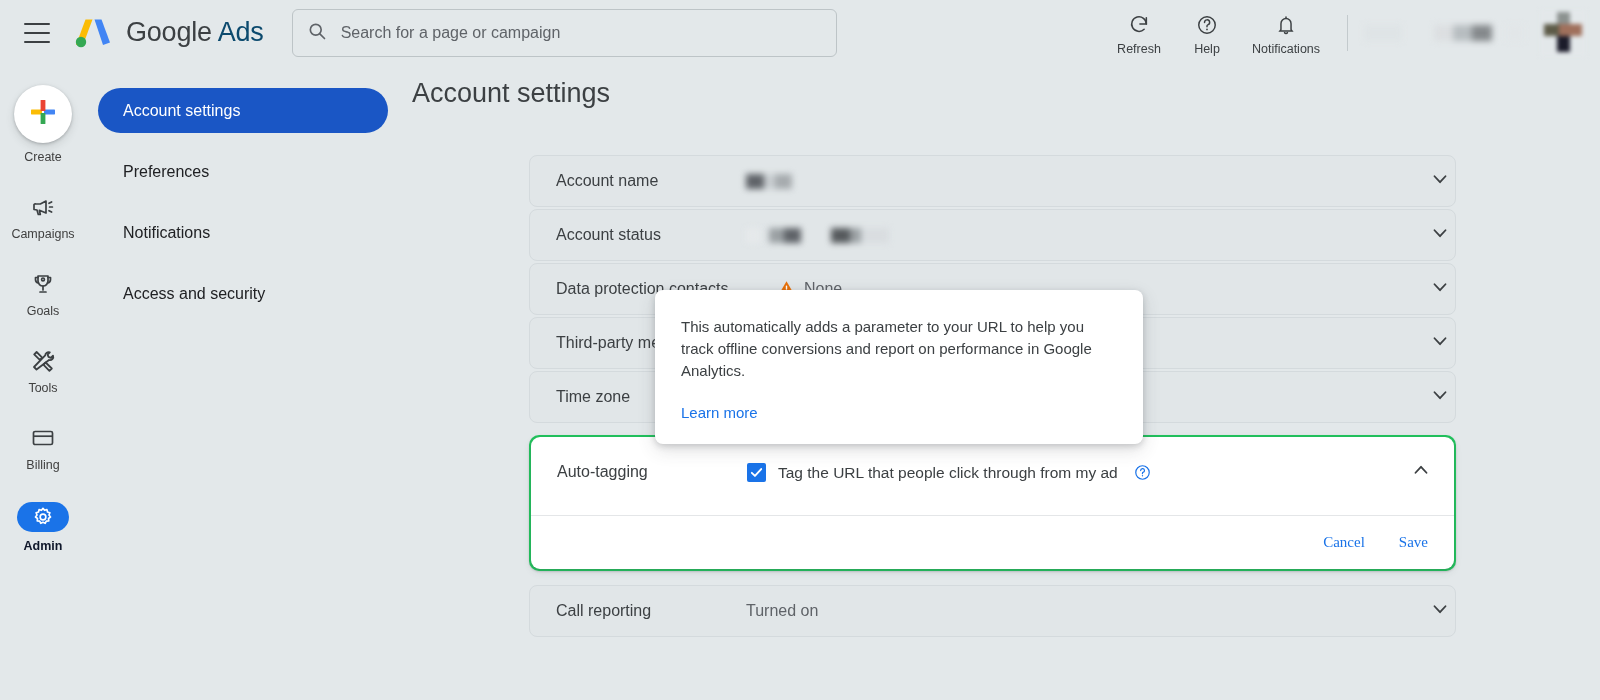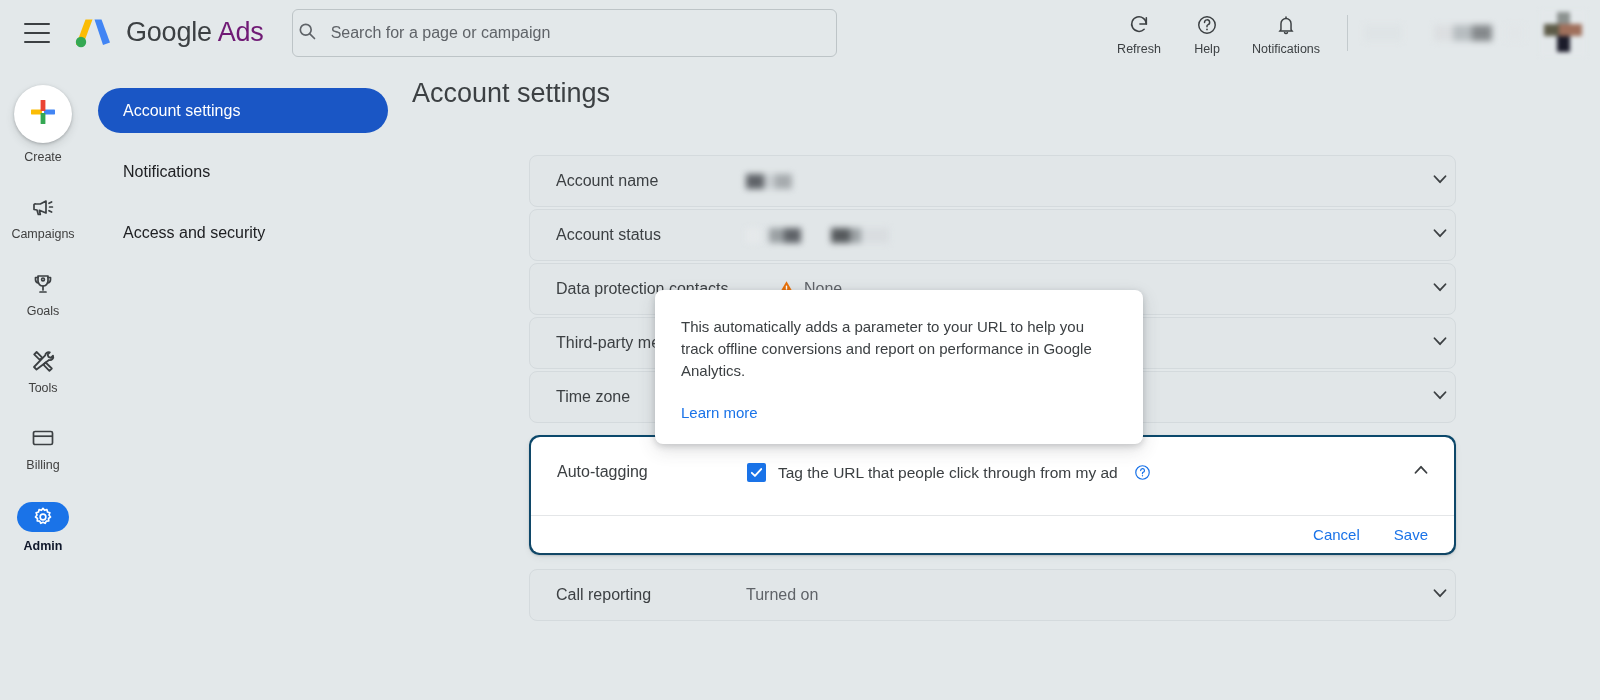--- a/index.html
+++ b/index.html
@@ -23,30 +23,30 @@
     width:26px; height:20px; margin-left:24px; margin-right:22px;
     display:flex; flex-direction:column; justify-content:space-between;
     cursor:pointer;
   }
   .hamburger span{ display:block; height:2px; background:#3c4043; border-radius:1px;}
 
   .brand{ display:flex; align-items:center; gap:12px;}
   .ads-logo{ width:42px; height:36px; position:relative;}
   .brand-text{ font-size:27px; letter-spacing:-0.2px; color:#3c4043; white-space:nowrap;}
   .brand-text .g{ font-weight:400; }
-  .brand-text .a{ font-weight:400; color:#701a75;}
+  .brand-text .a{ font-weight:400; color:#0c4a6e;}
 
   .searchwrap{
     margin-left:28px;
     width:545px; height:48px;
     border:1px solid #bdc4c7;
     border-radius:6px;
     display:flex; align-items:center;
     background:transparent;
-    padding:0 4px;
+    padding:0 14px;
   }
   .searchwrap svg{ flex:0 0 auto; }
   .search-input{
     border:0; outline:0; background:transparent;
     font-family:"Liberation Sans", sans-serif;
     font-size:16px; color:#5f6368;
     margin-left:12px; width:100%;
   }
   .search-input::placeholder{ color:#5f6368; opacity:1;}
 
@@ -116,21 +116,21 @@
   }
   .srow .rlabel{ font-size:16px; color:#3c4043; width:190px; flex:0 0 auto; line-height:1.35;}
   .srow .rvalue{ font-size:16px; color:#5f6368; flex:1 1 auto; display:flex; align-items:center; gap:9px;}
   .srow .chev{ margin-left:auto; flex:0 0 auto; }
 
   .row-tall{ min-height:52px; }
 
   
   .card-shell{
     margin:12px 0 14px 0;
-    background:#0c4a6e;
+    background:#22c55e;
     border-radius:10px;
     padding:2px;
     box-shadow:0 1px 2px rgba(60,64,67,.15);
   }
   .card{
     background:#fff;
     border-radius:9px;
     box-shadow:0 1px 3px rgba(60,64,67,.22), 0 3px 8px rgba(60,64,67,.10);
     overflow:hidden;
   }
@@ -143,22 +143,22 @@
   .card-ctl{ display:flex; align-items:center; gap:12px; flex:1 1 auto; }
 
   .cbx{
     width:19px; height:19px; border-radius:2px; background:#1a73e8;
     display:flex; align-items:center; justify-content:center; cursor:pointer; flex:0 0 auto;
   }
   .cbx-label{ font-size:15.5px; color:#3c4043;}
 
   .card-footer{
     border-top:1px solid #e4e6e8;
-    height:38px; display:flex; align-items:center; justify-content:flex-end;
-    padding-right:26px; gap:34px;
+    height:54px; display:flex; align-items:center; justify-content:flex-end;
+    padding-right:26px; gap:34px;font-family:Liberation Serif, serif;
   }
   .txt-btn{ font-size:15px; color:#1a73e8; cursor:pointer; font-weight:500;}
 
   
   .tooltip{
     position:absolute; left:655px; top:290px; width:488px;
     background:#fff; border-radius:8px;
     box-shadow:0 2px 6px rgba(60,64,67,.22), 0 6px 18px rgba(60,64,67,.16);
     padding:26px 26px 22px 26px;
     z-index:50;
@@ -320,20 +320,23 @@
         <path d="M12 2.6l1.7 2.1 2.6-.7.6 2.6 2.6.8-1 2.5 1.7 2.1-2.2 1.6.3 2.7-2.7.2-1.2 2.4-2.4-1.2-2.4 1.2-1.2-2.4-2.7-.2.3-2.7L3.8 12l1.7-2.1-1-2.5 2.6-.8.6-2.6 2.6.7z"></path>
       </svg>
     </span>
     <span class="rail-label">Admin</span>
   </div>
 </div>
 
 <div class="subnav">
   <div class="subnav-item active">
     <span>Account settings</span>
+  </div>
+  <div class="subnav-item">
+    <span>Preferences</span>
   </div>
   <div class="subnav-item">
     <span>Notifications</span>
   </div>
   <div class="subnav-item">
     <span>Access and security</span>
   </div>
 </div>
 
 <div class="main">

